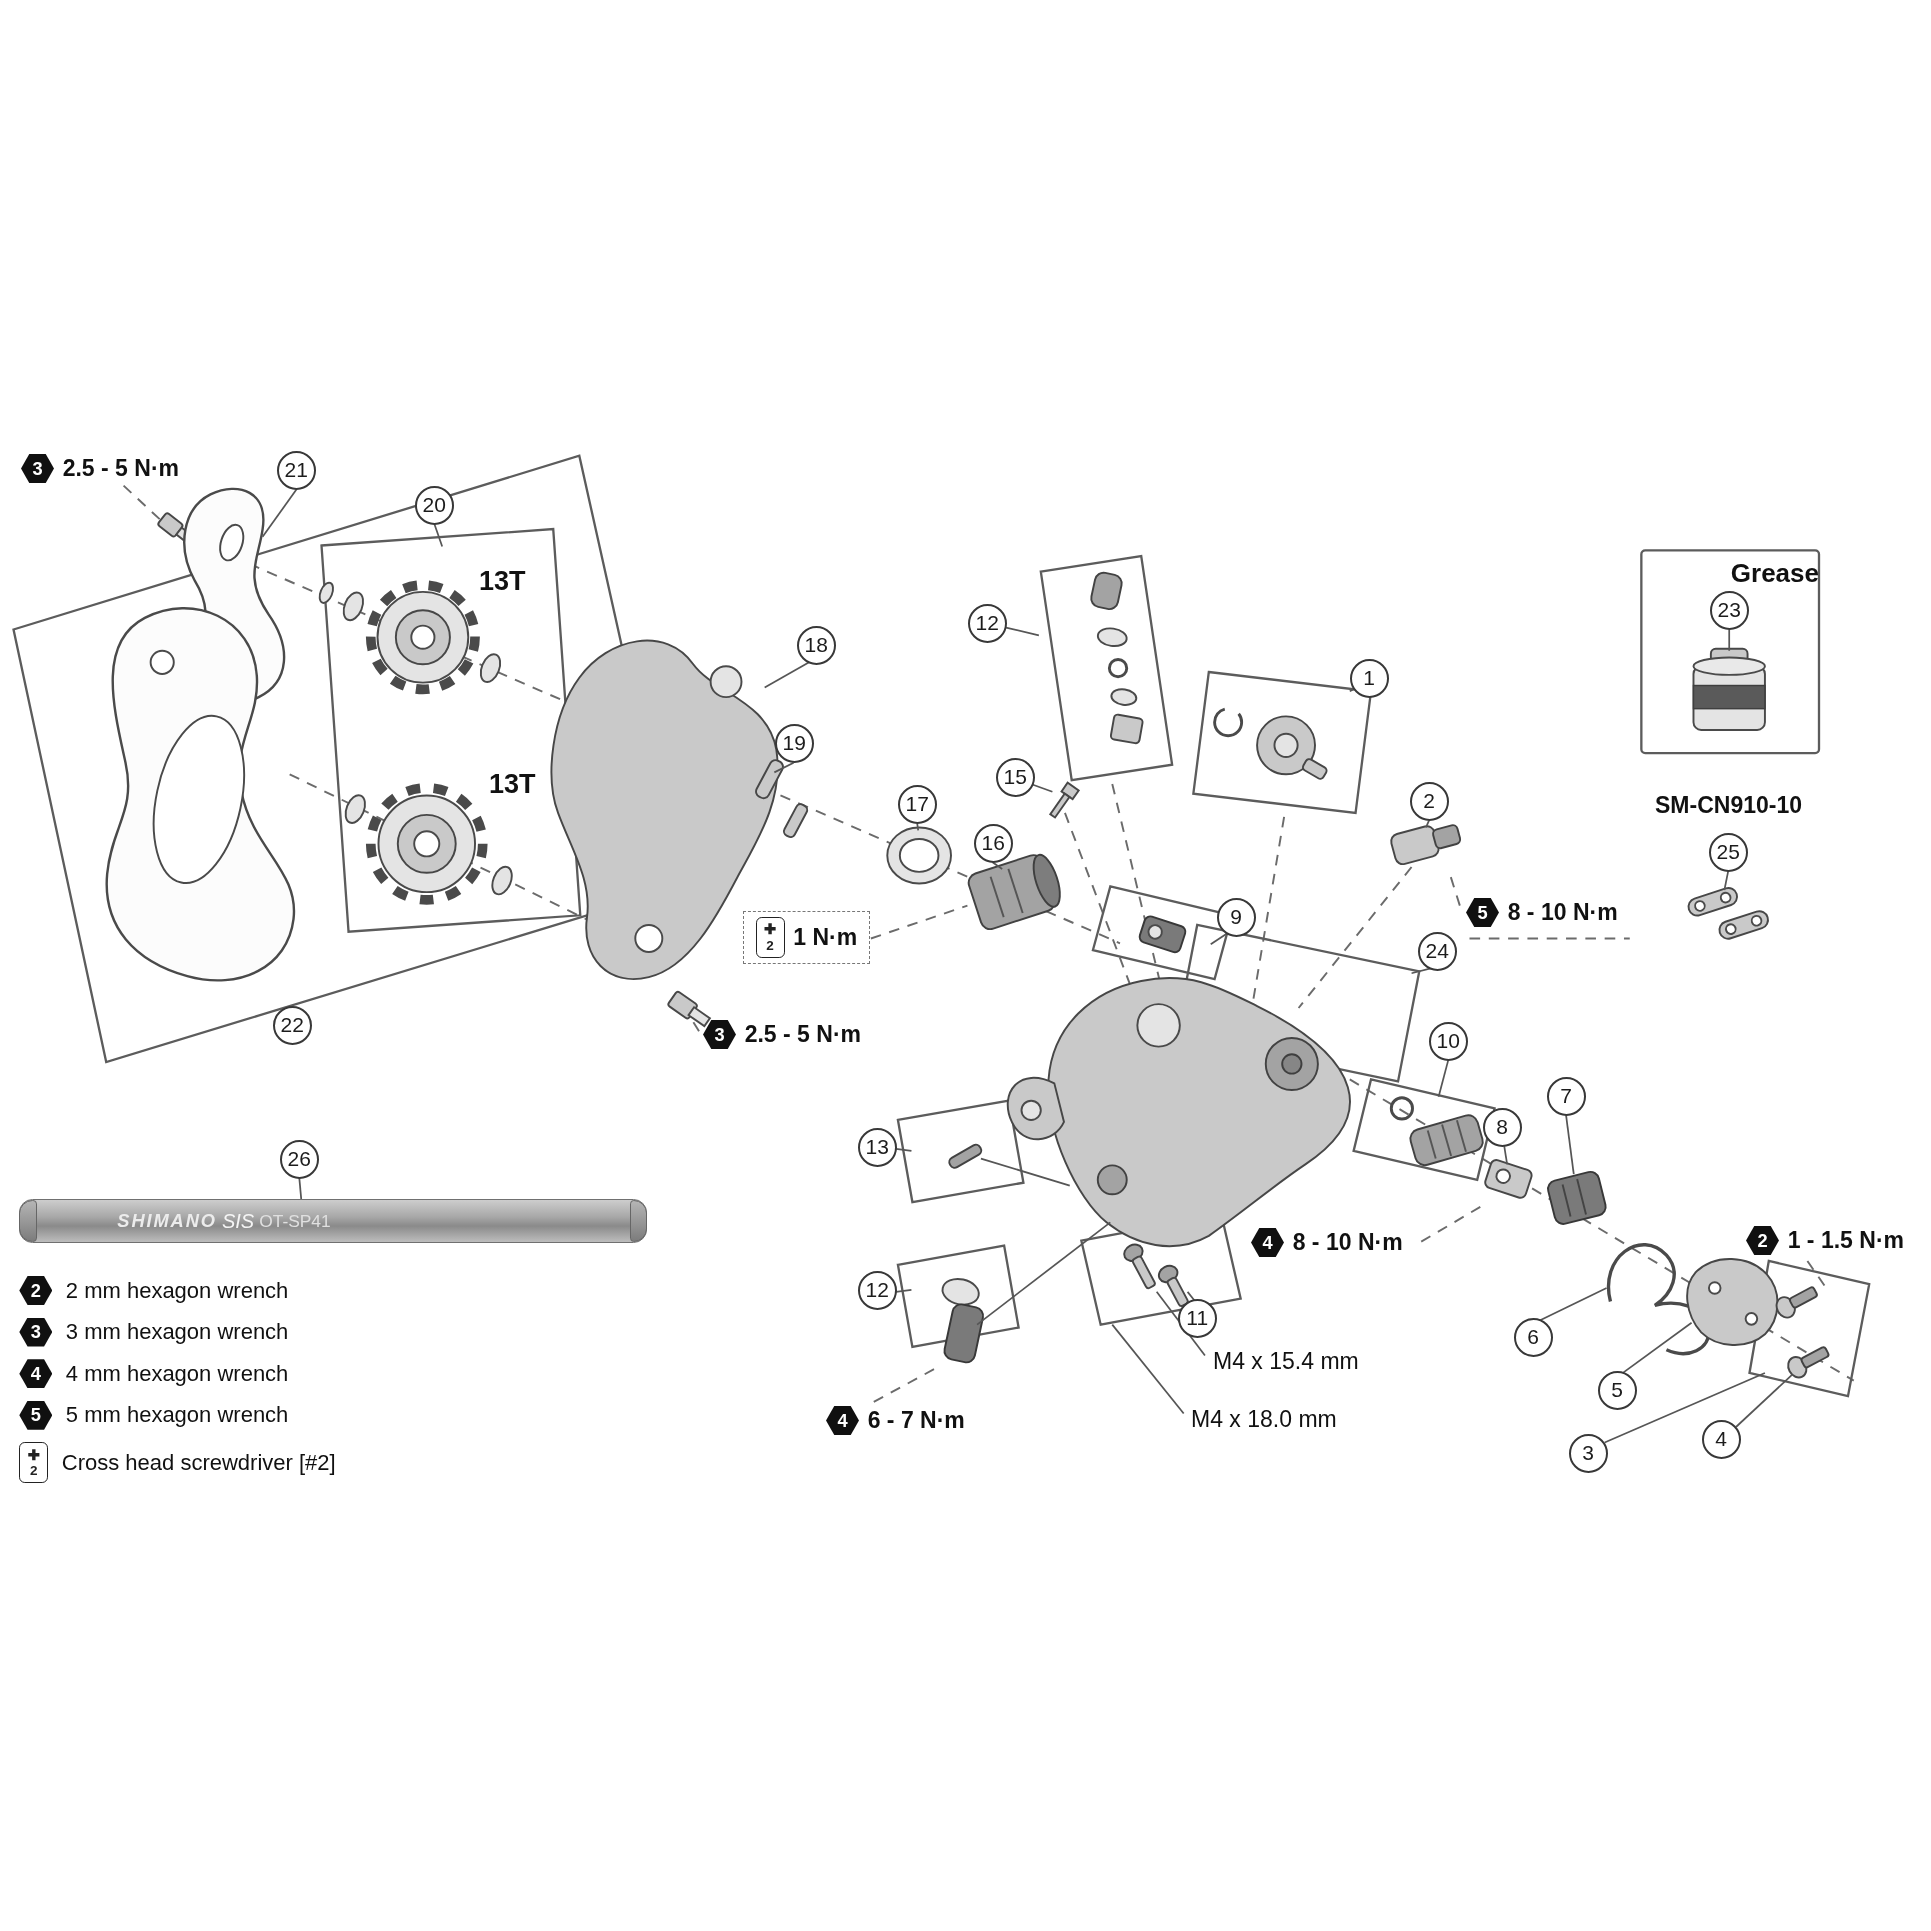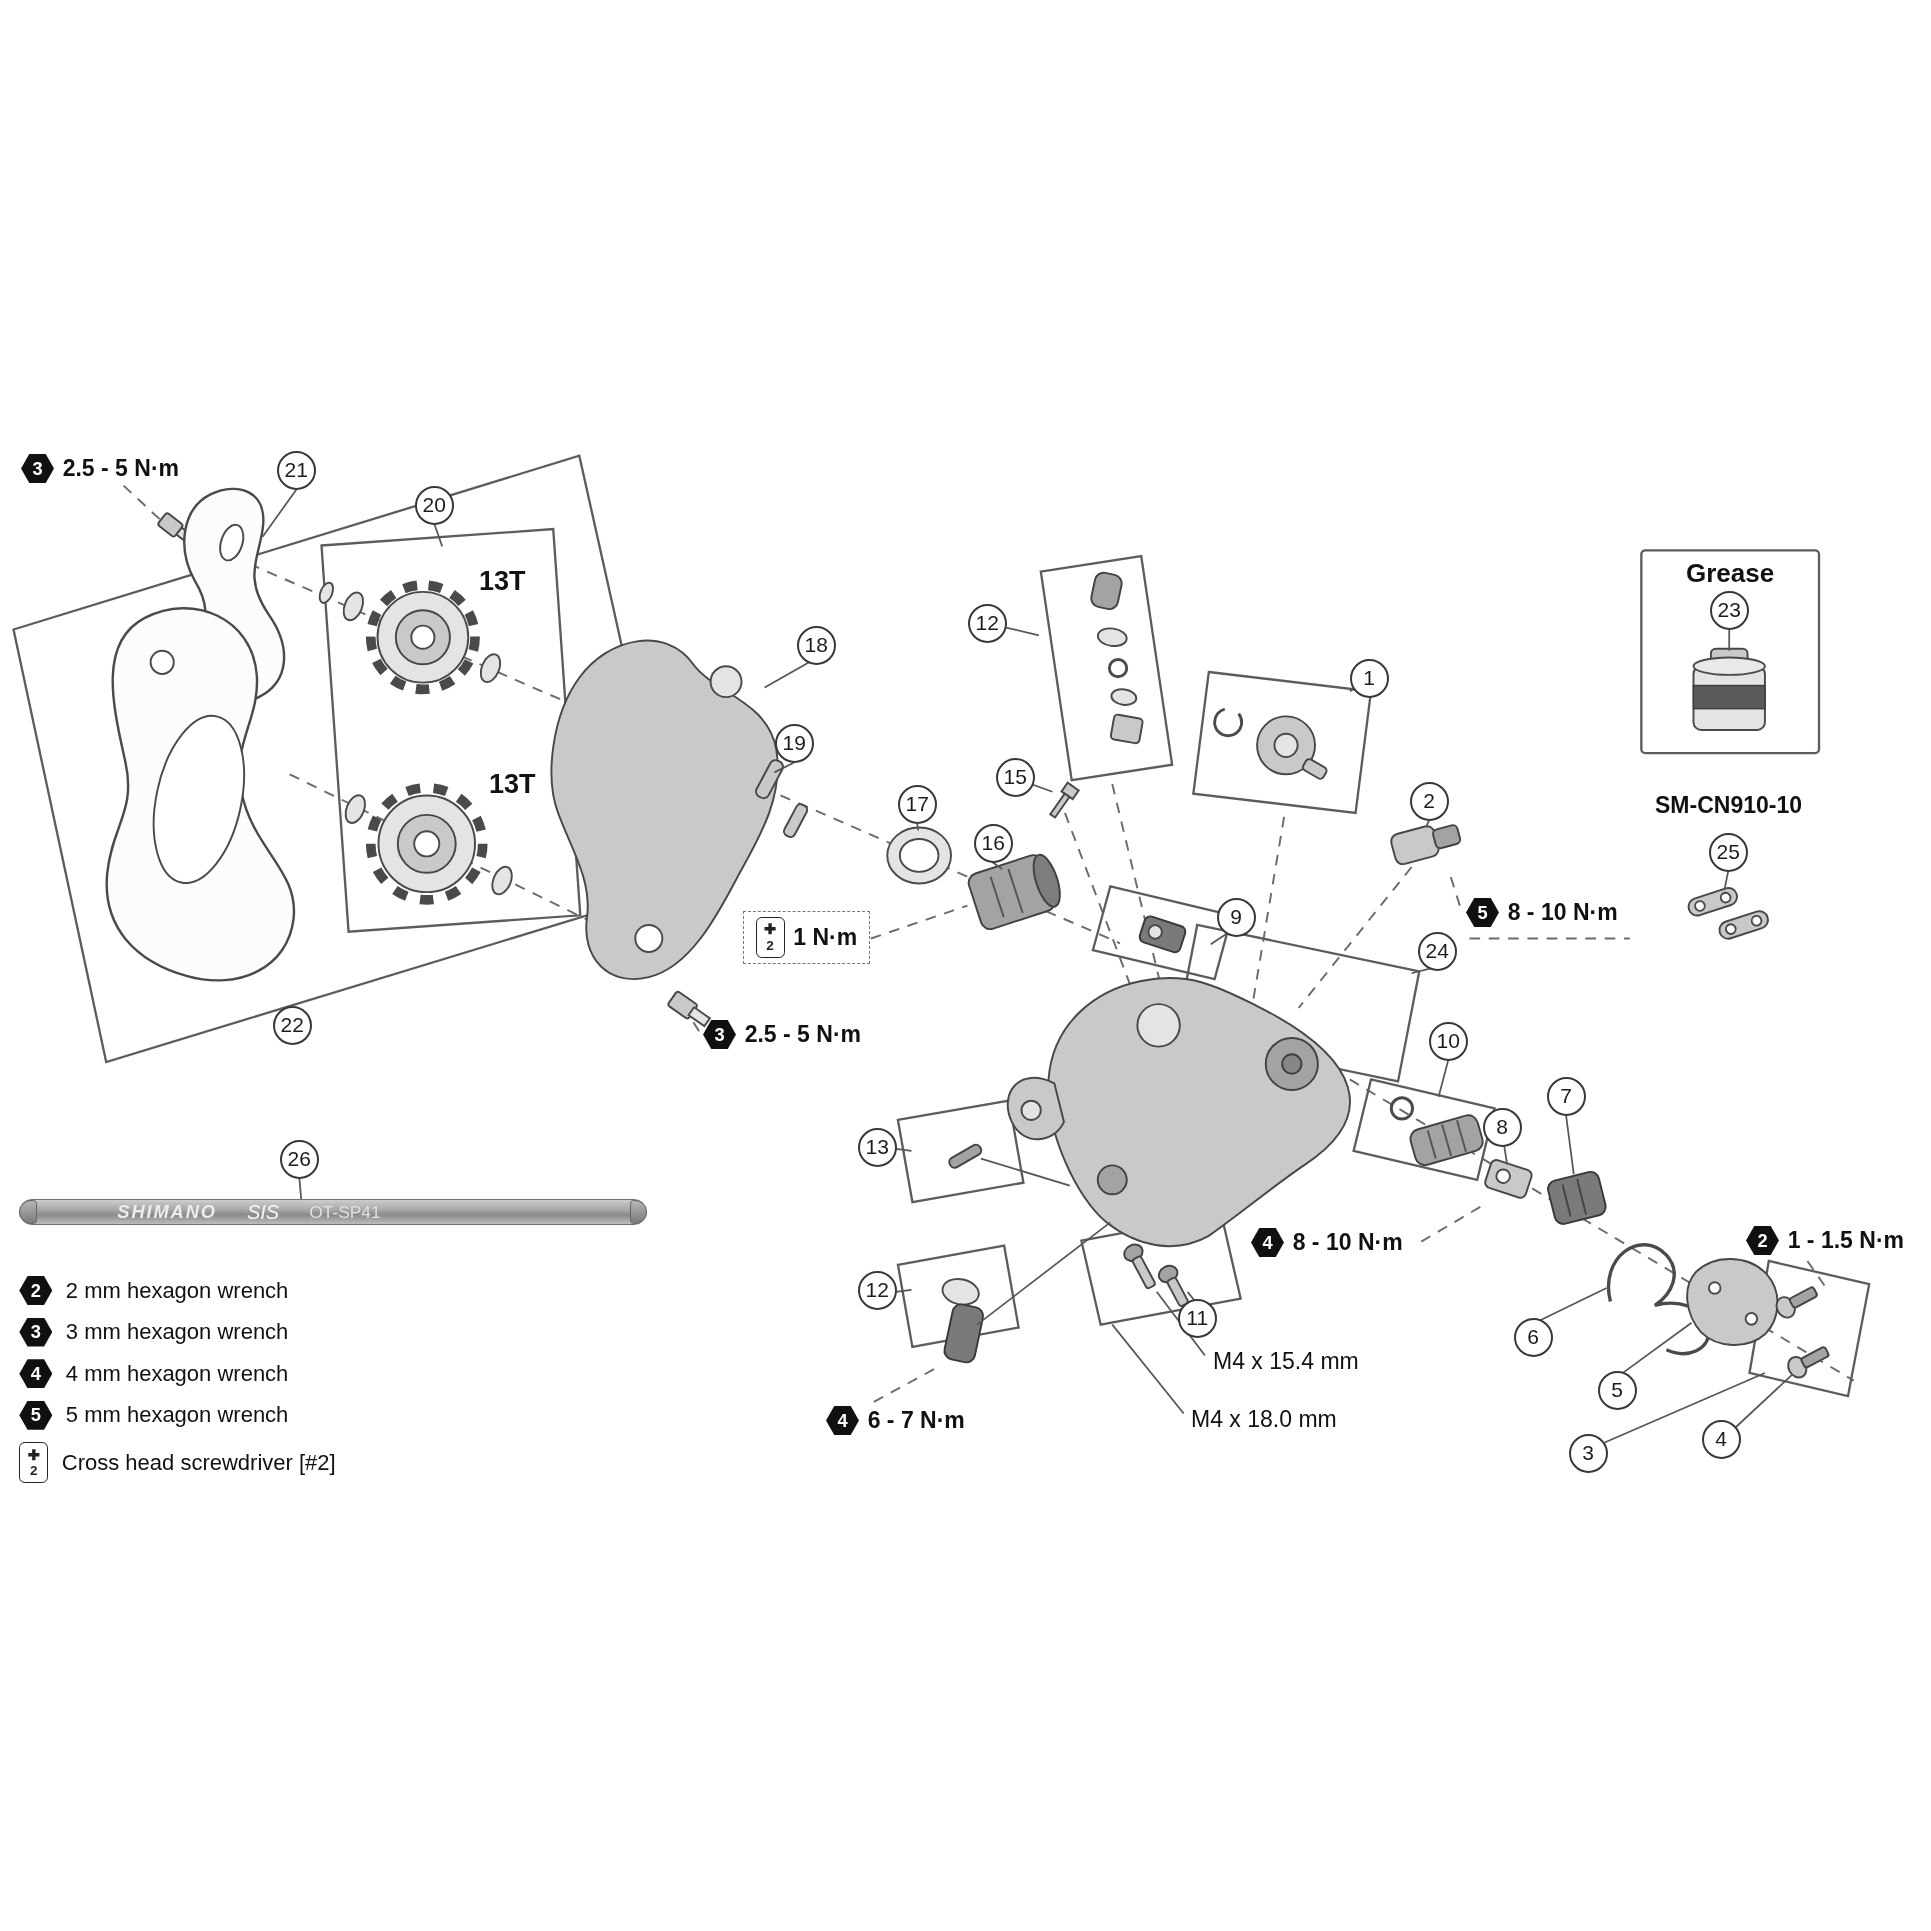--- a/index.html
+++ b/index.html
@@ -23,29 +23,29 @@
   .tq-boxed{border:1.9px dashed #777;padding:4.8px 11.6px;background:#fff}
   .hex{flex:none;width:33px;height:29px;background:#101010;color:#fff;
     clip-path:polygon(25% 0,75% 0,100% 50%,75% 100%,25% 100%,0 50%);
     display:flex;align-items:center;justify-content:center;font-size:18.3px;font-weight:700}
   .ph{flex:none;display:flex;flex-direction:column;align-items:center;justify-content:center;
     width:27px;height:39px;border:1.9px solid #222;border-radius:5.8px;background:#fff;line-height:1;gap:1.9px}
   .ph-glyph{font-size:14.5px;font-weight:700;color:#222}
   .ph-bit{font-size:13.5px;font-weight:700;color:#222}
   .lbl{position:absolute;z-index:4;color:#111;white-space:nowrap}
   .lbl-13t{font-size:27px;font-weight:700}
-  .lbl-grease{font-size:26px;font-weight:700;text-align:center}
+  .lbl-grease{font-size:26px;font-weight:700;text-align:right}
   .lbl-model{font-size:23px;font-weight:700;text-align:center}
   .lbl-m4{font-size:23px;font-weight:400}
   .legend{position:absolute;left:19.3px;top:1276px;display:flex;flex-direction:column;gap:12.6px;z-index:4}
   .legend-row{display:flex;align-items:center;gap:13.5px}
   .legend-text{font-size:22px;color:#111}
-  .cable{position:absolute;width:628px;height:26px;border-radius:13.5px;
+  .cable{position:absolute;width:628px;height:44px;border-radius:13.5px;
     background:linear-gradient(180deg,#cdcdcd 0%,#a8a8a8 40%,#8a8a8a 62%,#bdbdbd 100%);
-    border:1px solid #707070;display:flex;align-items:center;gap:30px;padding-left:97px;
+    border:1px solid #707070;display:flex;align-items:center;gap:5px;padding-left:97px;
     box-sizing:border-box;z-index:3}
   .cable-cap{position:absolute;top:0;width:17.4px;height:100%;
     background:linear-gradient(180deg,#b5b5b5,#7c7c7c);border:1px solid #666;box-sizing:border-box}
   .cable-cap-l{left:-1px;border-radius:13.5px 3.9px 3.9px 13.5px}
   .cable-cap-r{right:-1px;border-radius:3.9px 13.5px 13.5px 3.9px}
   .cable-brand{font-size:18.3px;font-weight:700;letter-spacing:1.9px;color:#ececec;font-style:italic}
   .cable-sis{font-size:20px;font-weight:400;font-style:italic;color:#f5f5f5}
   .cable-model{font-size:17.4px;color:#e0e0e0}
 </style>
 </head>

